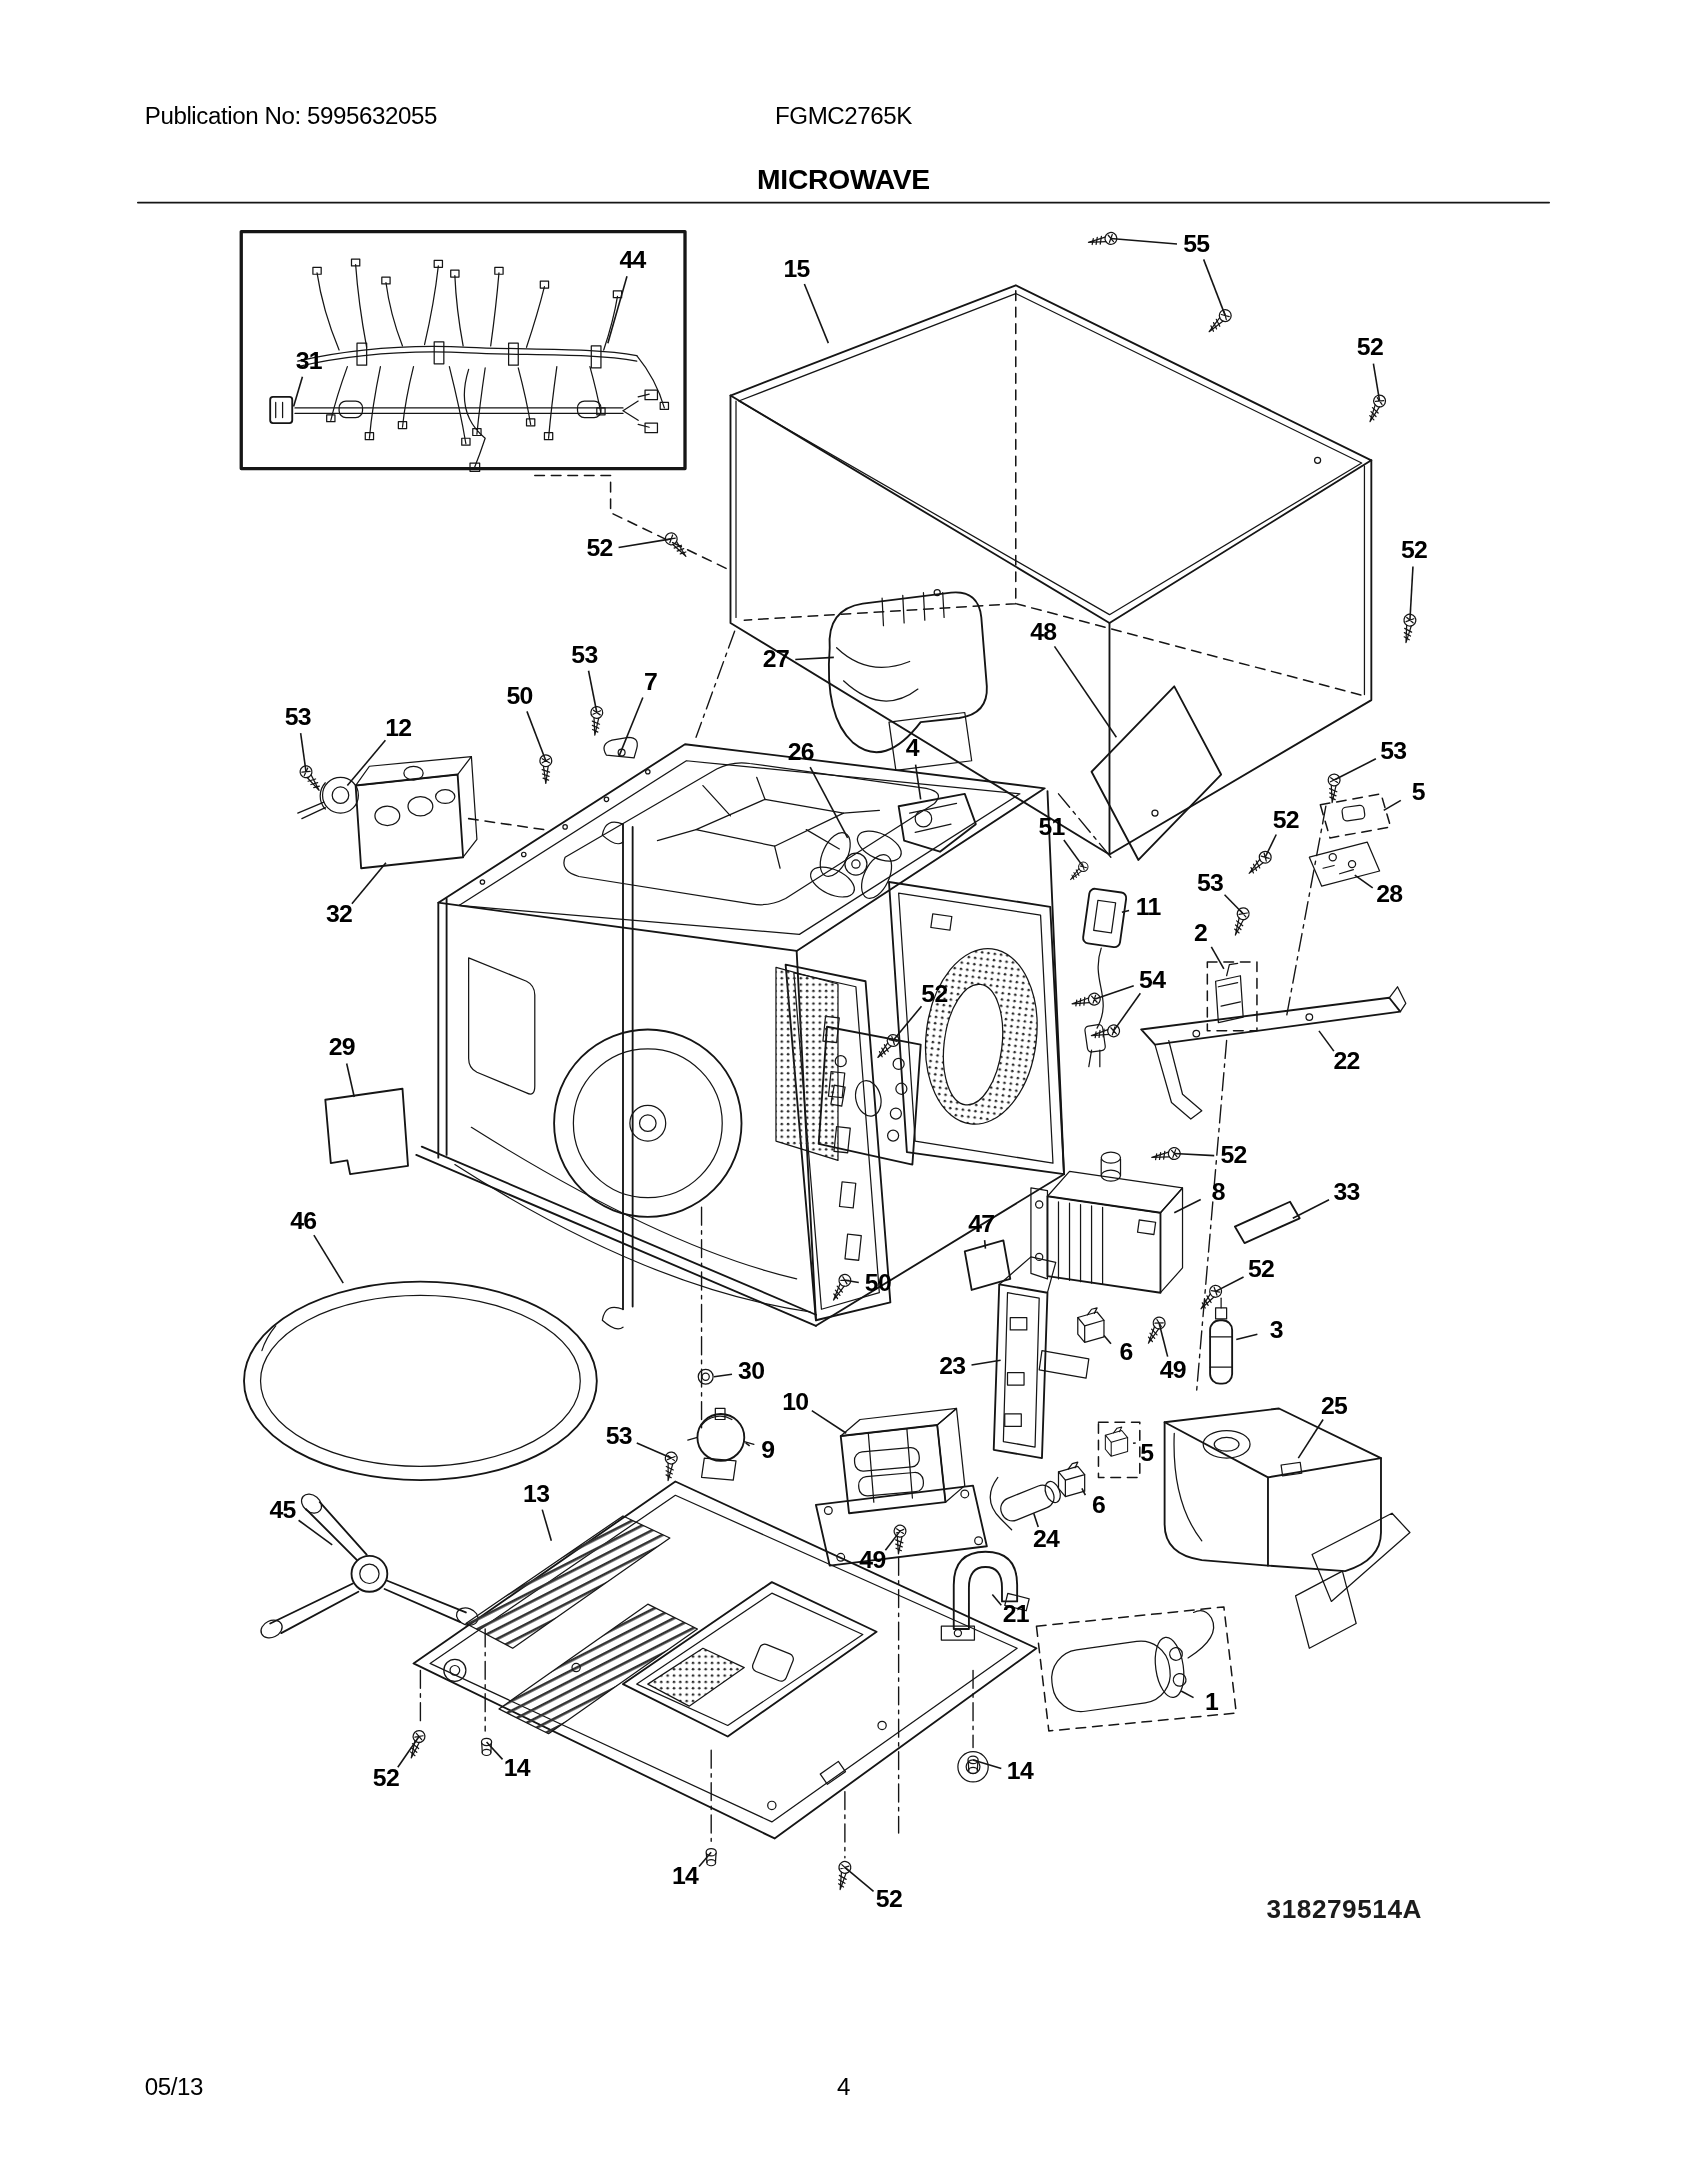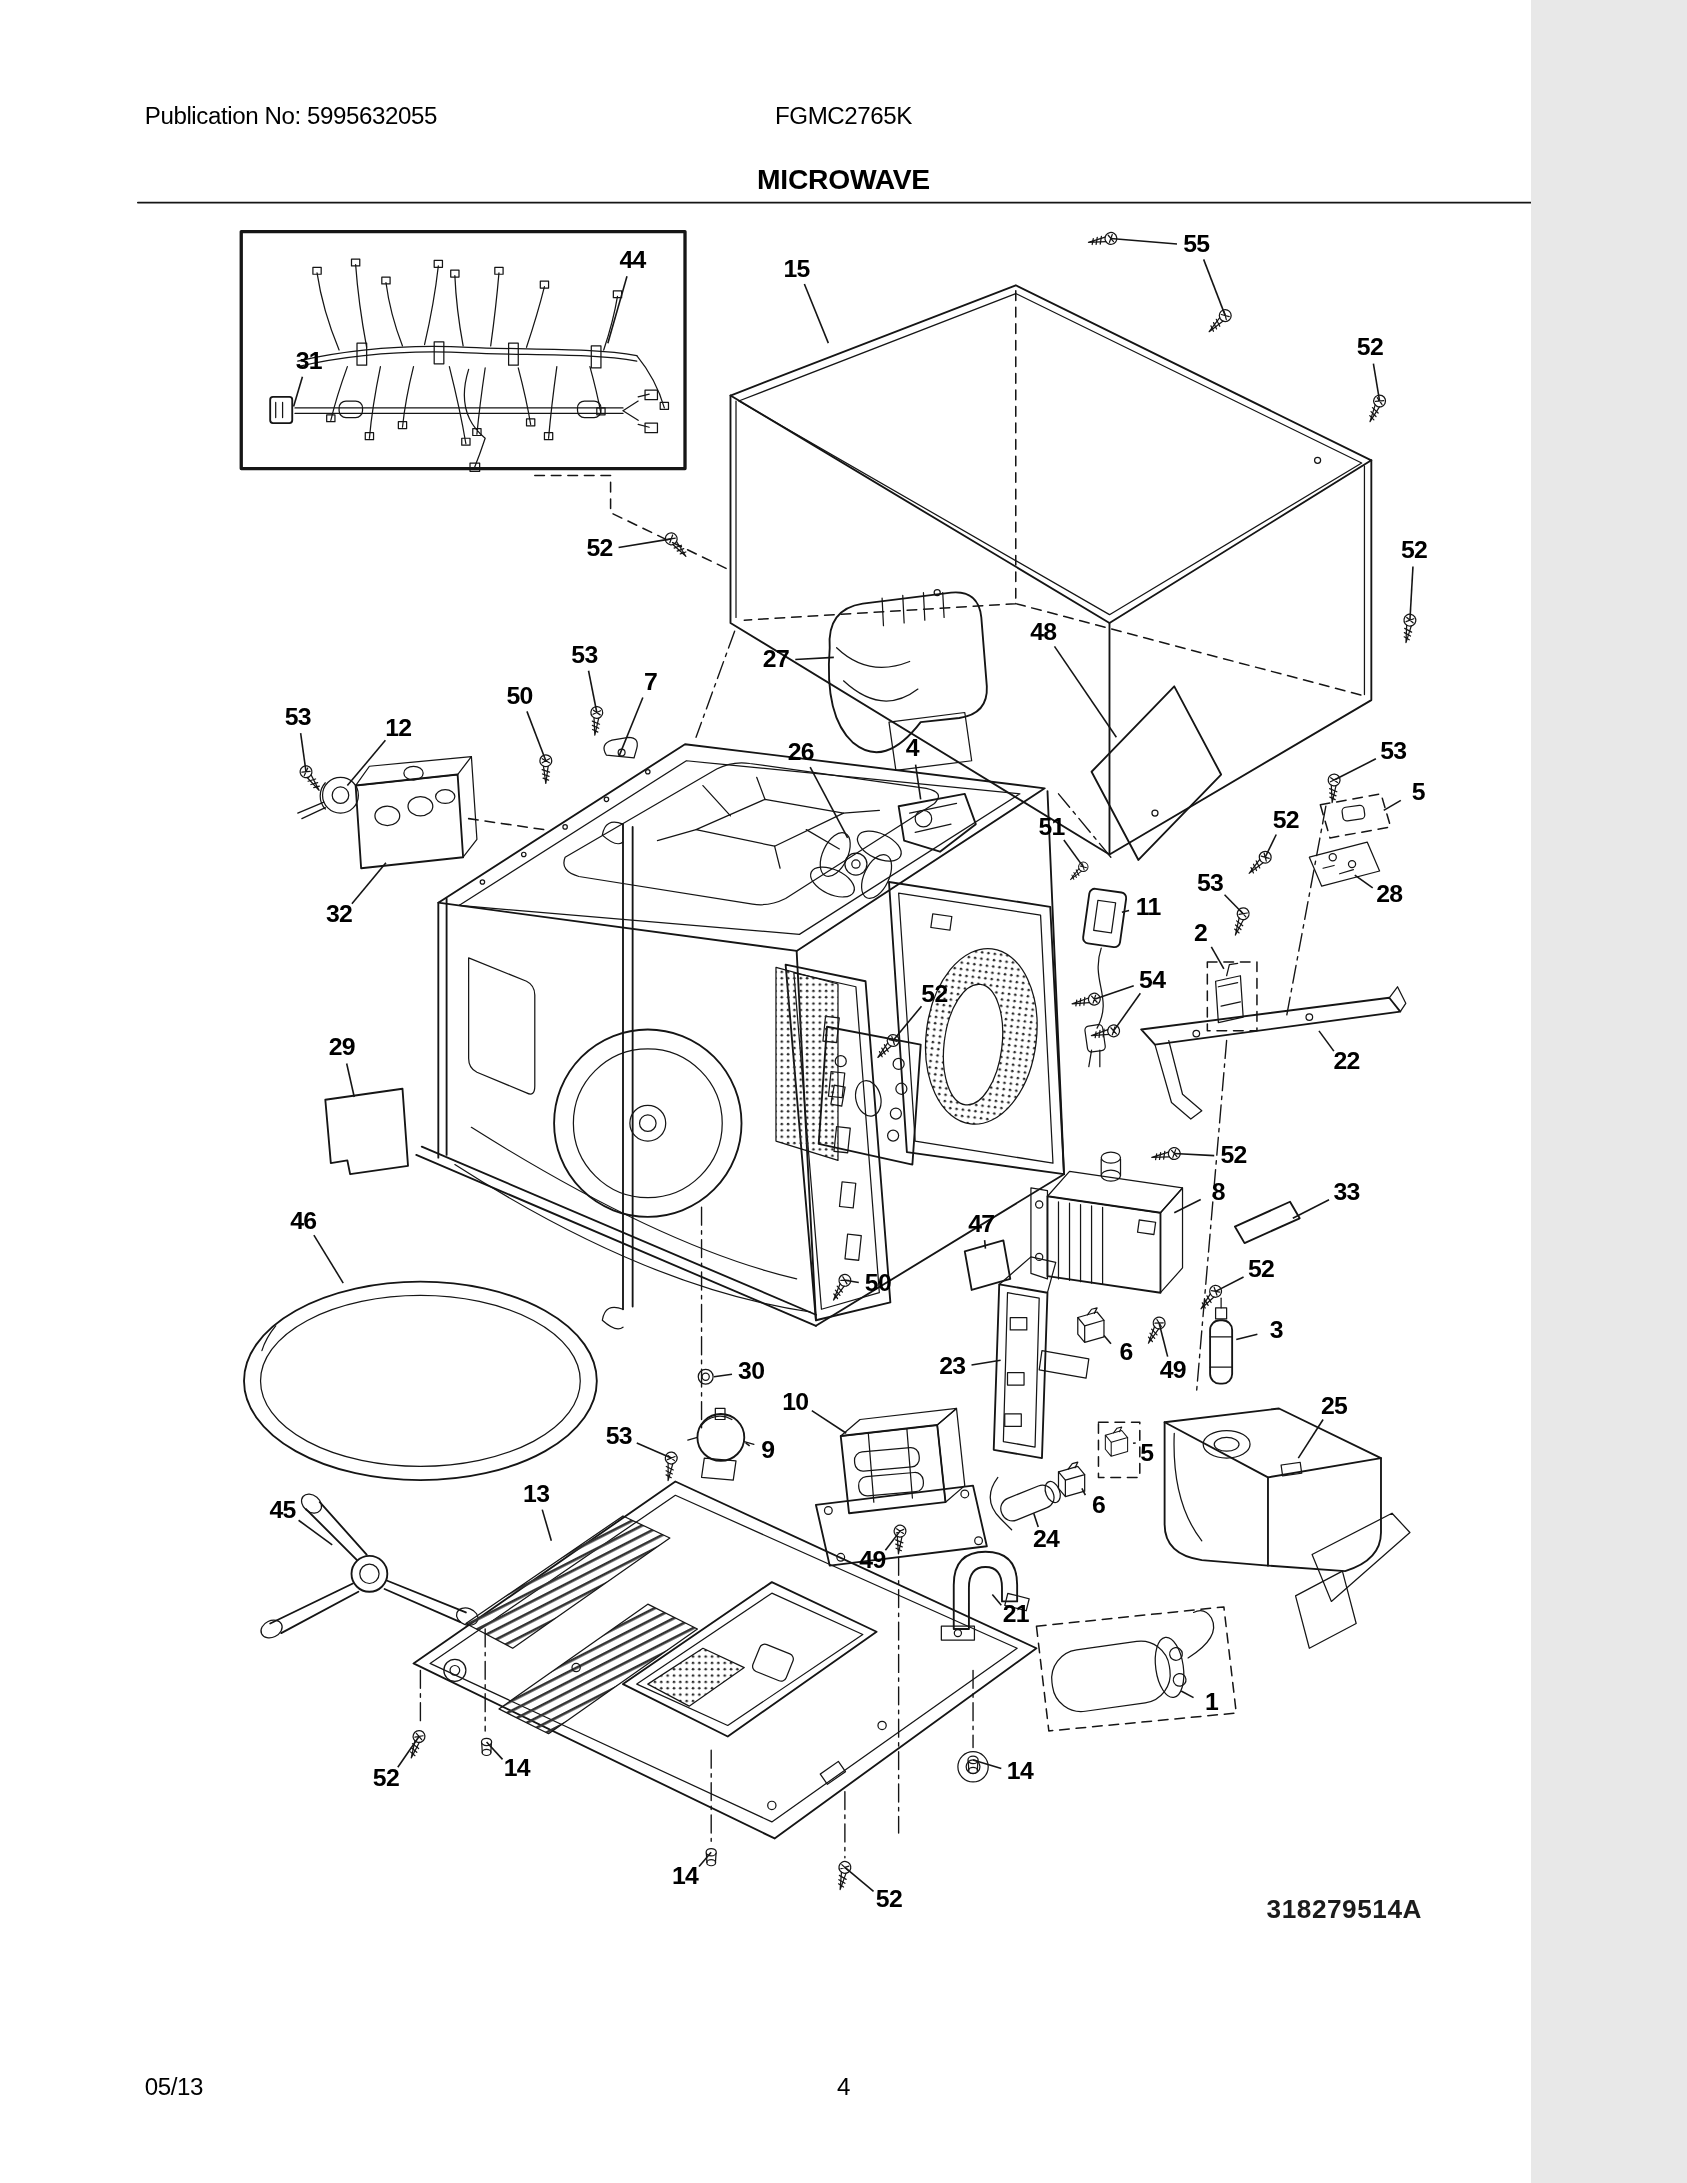--- a/index.html
+++ b/index.html
@@ -1,16 +1,16 @@
 <!DOCTYPE html>
 <html style="font-size:8px"><head>
 <meta charset="utf-8">
 <style>
   html,body{margin:0;padding:0;background:#e8e8e8;}
-  .page{width:1531px;height:2183px;background:#ffffff;position:relative;overflow:hidden;}
+  .page{width:1687px;height:2183px;background:#ffffff;position:relative;overflow:hidden;}
   svg{display:block;}
   
   .s{stroke:#151515;fill:none;stroke-width:1.35;stroke-linecap:round;stroke-linejoin:round;}
   .s2{stroke-width:2.4;}
   .thin{stroke-width:.9;}
   .dash{stroke-dasharray:7 5;stroke-width:1.1;}
   .dd{stroke-dasharray:13 4 2.5 4;stroke-width:1;}
   .leader{stroke:#151515;stroke-width:1.15;fill:none;}
   .wh{fill:#ffffff;}
   .dotfill{fill:url(#dots);}

